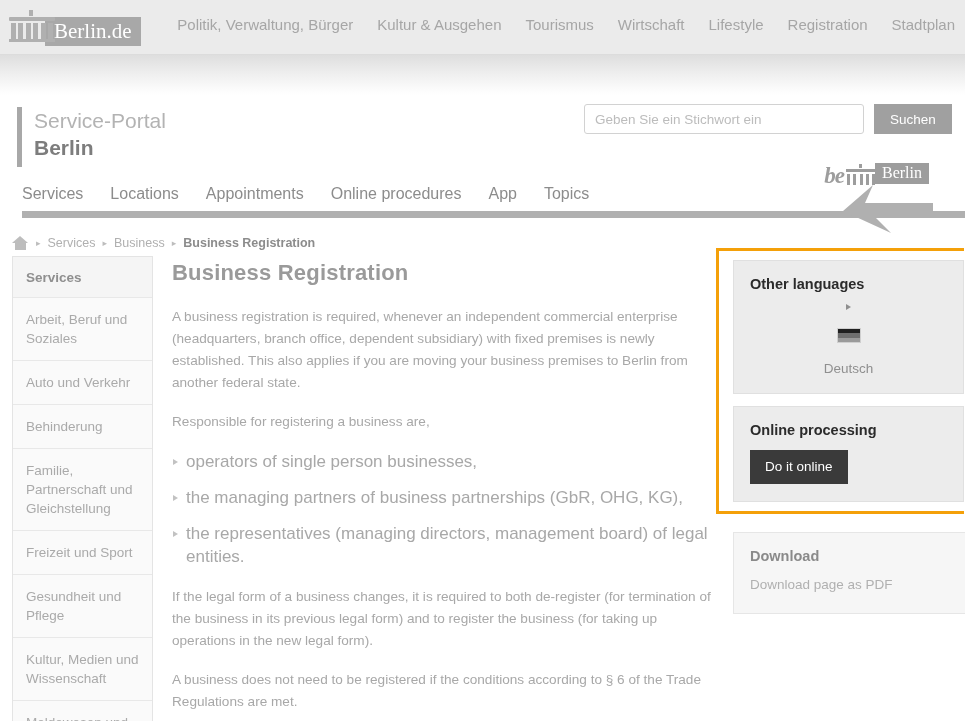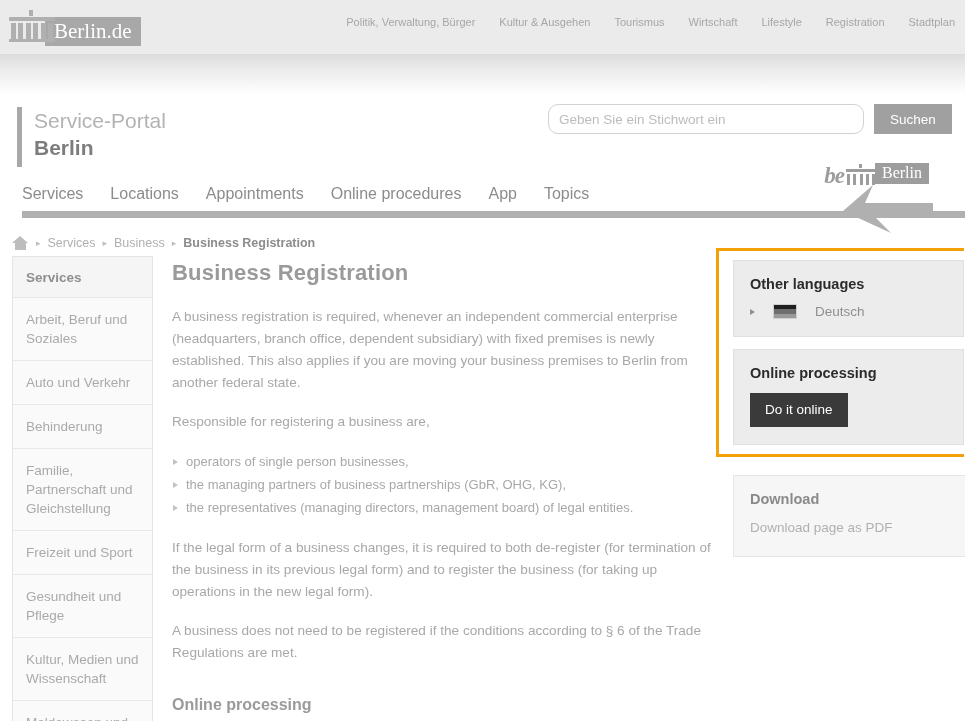--- a/index.html
+++ b/index.html
@@ -38,21 +38,21 @@
     background:#a8a8a8;color:#ffffff;
     font-family:"Liberation Serif", serif;
     font-size:21px;line-height:26px;padding:1px 9px 2px 9px;
     margin-left:-10px;margin-top:9px;height:26px;
   }
   .topnav{
     position:absolute;right:10px;top:16px;
     display:flex;gap:24px;
   }
   .topnav a{
-    color:#a6a6a6;font-size:11px;text-decoration:none;white-space:nowrap;
+    color:#a6a6a6;font-size:15px;text-decoration:none;white-space:nowrap;
   }
 
   .gradband{
     height:40px;
     background:linear-gradient(to bottom,#dedede 0%,#eeeeee 45%,#fbfbfb 85%,#ffffff 100%);
   }
 
   
   .portal{
     position:relative;height:90px;
@@ -64,22 +64,22 @@
   .portal-title .l1{
     color:#b3b3b3;font-size:21px;line-height:27px;
   }
   .portal-title .l2{
     color:#7d7d7d;font-size:21px;line-height:27px;font-weight:bold;
   }
   .searchwrap{
     position:absolute;right:13px;top:9px;display:flex;
   }
   .searchwrap input{
-    width:316px;height:30px;box-sizing:border-box;
-    border:1px solid #d2d2d2;border-radius:10px;background:#fff;
+    width:280px;height:30px;box-sizing:border-box;
+    border:1px solid #d2d2d2;border-radius:3px;background:#fff;
     padding:0 10px;font-size:13.5px;color:#888;
     font-family:"Liberation Sans", sans-serif;outline:none;
   }
   .searchwrap input::placeholder{color:#bcbcbc;}
   .searchwrap button{
     margin-left:10px;width:78px;height:30px;border:0;
     background:#a0a0a0;color:#fff;font-size:13.5px;cursor:pointer;
     font-family:"Liberation Sans", sans-serif;
   }
 
@@ -151,21 +151,21 @@
   
   .main{
     position:absolute;left:172px;top:0;width:540px;color:#a8a8a8;
   }
   .main h1{
     margin:4px 0 20px 0;font-size:22px;color:#9a9a9a;font-weight:bold;letter-spacing:.2px;
   }
   .main p{margin:8px 0 17px 0;font-size:13.6px;line-height:22px;}
   .main ul{margin:0 0 18px 0;padding:0;list-style:none;}
   .main ul li{
-    font-size:13px;line-height:23px;padding-left:14px;position:relative;
+    font-size:17px;line-height:23px;padding-left:14px;position:relative;margin-top:13px;
   }
   .main ul li:before{
     content:"";position:absolute;left:1px;top:9px;
     border-left:5px solid #c2c2c2;border-top:3.5px solid transparent;border-bottom:3.5px solid transparent;
   }
   .main h2{
     margin:32px 0 13px 0;font-size:16px;color:#9a9a9a;font-weight:bold;
   }
 
   
@@ -174,21 +174,21 @@
     border:3px solid #f4a009;border-right:0;padding:9px 0 9px 14px;
   }
   .card{
     background:#ececec;border:1px solid #e0e0e0;padding:15px 16px 17px 16px;
     margin-bottom:0;
   }
   .card + .spacer{height:12px;}
   .card h3{
     margin:0 0 12px 0;font-size:14.5px;color:#2b2b2b;font-weight:bold;
   }
-  .langrow{display:flex;align-items:center;gap:18px;font-size:13.5px;color:#8f8f8f;cursor:pointer;}
+  .langrow{display:flex;align-items:center;gap:18px;font-size:13.5px;color:#8f8f8f;cursor:pointer;flex-direction:column;}
   .langrow .tri{border-left:5px solid #8f8f8f;border-top:3.5px solid transparent;border-bottom:3.5px solid transparent;}
   .flag{width:22px;height:13px;display:inline-block;border:1px solid #cfcfcf;}
   .flag span{display:block;height:33.33%;}
   .btn-dark{
     display:inline-block;background:#3a3a3a;color:#ffffff;font-size:13.5px;
     padding:9px 15px 10px 15px;border:0;cursor:pointer;
     font-family:"Liberation Sans", sans-serif;
   }
   .card-plain{
     background:#f6f6f6;border:1px solid #e6e6e6;padding:15px 16px 20px 16px;

